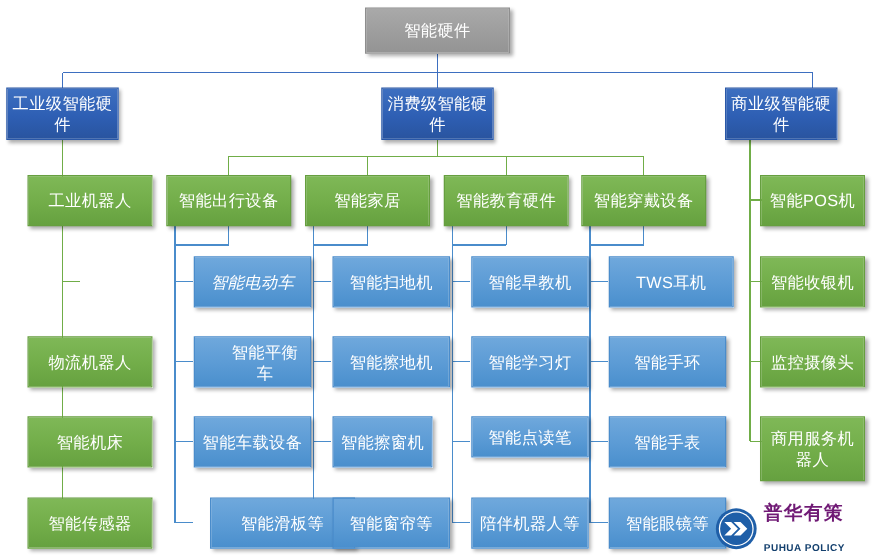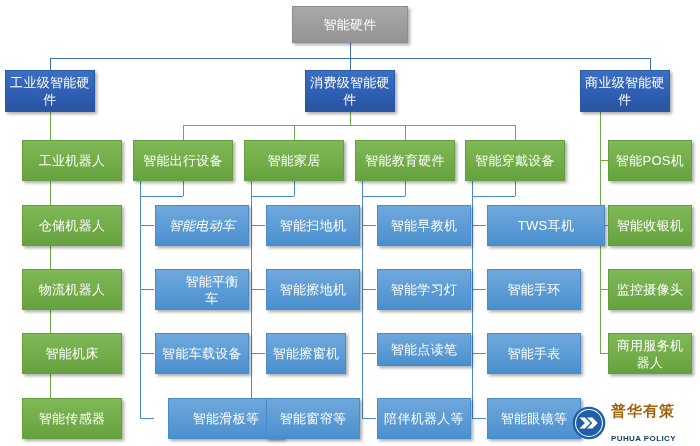--- a/index.html
+++ b/index.html
@@ -43,21 +43,21 @@
   }
 
   
   #logo{
     position:absolute;left:572px;top:404px;width:124px;height:38px;
     display:flex;align-items:center;
   }
   #logo .mark{width:34px;height:34px;flex:0 0 34px;}
   #logo .txt{margin-left:5px;display:flex;flex-direction:column;justify-content:center;}
   #logo .cn{
-    font-size:15px;font-weight:bold;color:#a16207;letter-spacing:1px;line-height:16px;
+    font-size:15px;font-weight:bold;color:#701a75;letter-spacing:1px;line-height:16px;
     font-family:Liberation Serif, serif;
   }
   #logo .en{
     font-size:8px;font-weight:bold;color:#14406e;letter-spacing:.4px;line-height:10px;
     margin-top:15px;
   }
 </style>
 </head>
 <body>
 
@@ -165,23 +165,20 @@
   <div class="node green" style="left:355px;top:140px;width:100px;height:41px;">
     <span>智能教育硬件</span>
   </div>
   <div class="node green" style="left:465px;top:140px;width:100px;height:41px;">
     <span>智能穿戴设备</span>
   </div>
   <div class="node green" style="left:608px;top:140px;width:84px;height:41px;">
     <span>智能POS机</span>
   </div>
 
-  <div class="node green" style="left:22px;top:205px;width:100px;height:41px;">
-    <span>仓储机器人</span>
-  </div>
   <div class="node green" style="left:22px;top:269px;width:100px;height:41px;">
     <span>物流机器人</span>
   </div>
   <div class="node green" style="left:22px;top:333px;width:100px;height:41px;">
     <span>智能机床</span>
   </div>
   <div class="node green" style="left:22px;top:398px;width:100px;height:41px;">
     <span>智能传感器</span>
   </div>
 
@@ -217,40 +214,40 @@
   <div class="node blue" style="left:377px;top:269px;width:94px;height:41px;">
     <span>智能学习灯</span>
   </div>
   <div class="node blue" style="left:377px;top:333px;width:94px;height:33px;">
     <span>智能点读笔</span>
   </div>
   <div class="node blue" style="left:377px;top:398px;width:94px;height:41px;">
     <span>陪伴机器人等</span>
   </div>
 
-  <div class="node blue" style="left:487px;top:205px;width:118px;height:41px;">
+  <div class="node blue" style="left:487px;top:205px;width:100px;height:41px;">
     <span>TWS耳机</span>
   </div>
   <div class="node blue" style="left:487px;top:269px;width:94px;height:41px;">
     <span>智能手环</span>
   </div>
   <div class="node blue" style="left:487px;top:333px;width:94px;height:41px;">
     <span>智能手表</span>
   </div>
   <div class="node blue" style="left:487px;top:398px;width:94px;height:41px;">
     <span>智能眼镜等</span>
   </div>
 
   <div class="node green" style="left:608px;top:205px;width:84px;height:41px;">
     <span>智能收银机</span>
   </div>
   <div class="node green" style="left:608px;top:269px;width:84px;height:41px;">
     <span>监控摄像头</span>
   </div>
-  <div class="node green" style="left:608px;top:333px;width:84px;height:41px;">
+  <div class="node green" style="left:608px;top:333px;width:84px;height:52px;">
     <span>商用服务机器人</span>
   </div>
 
   <div id="logo">
     <svg class="mark" viewBox="0 0 100 100">
       <circle cx="50" cy="50" r="48" fill="#1f5fa8"></circle>
       <circle cx="50" cy="50" r="41" fill="#ffffff"></circle>
       <circle cx="50" cy="50" r="38" fill="#1f5fa8"></circle>
       <path d="M22 34 L38 34 L54 50 L38 66 L22 66 L38 50 Z" fill="#ffffff"></path>
       <path d="M44 34 L60 34 L76 50 L60 66 L44 66 L60 50 Z" fill="#ffffff"></path>

